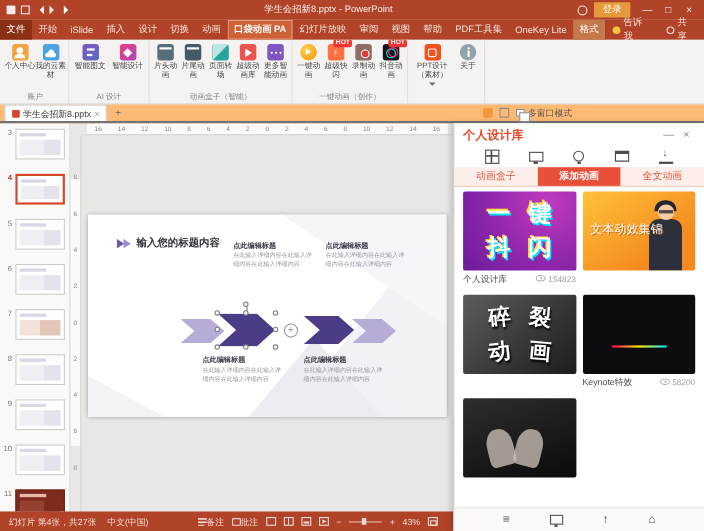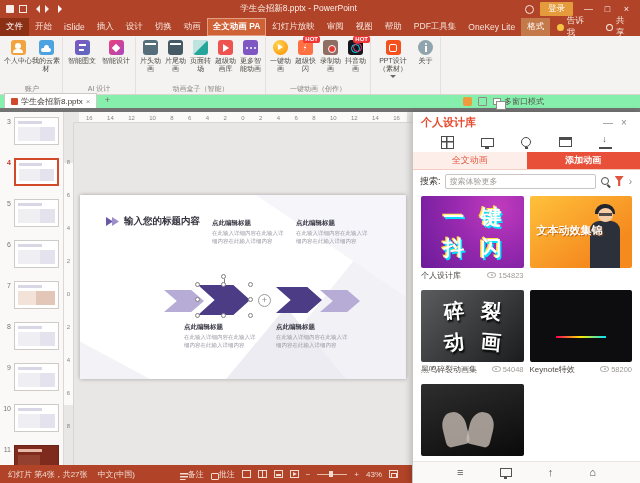--- a/index.html
+++ b/index.html
@@ -71,27 +71,27 @@
   .bi-dy::after { content:""; position:absolute; left:5px; top:3px; width:7px; height:7px; border-radius:50%; border:1.5px solid #FF3D71; }
   .bi-ppt { background:#F4511E; }
   .bi-ppt::after { content:""; position:absolute; inset:3.5px; border:1.5px solid #fff; border-radius:2px; }
   .bi-about { background:#90A4AE; border-radius:50%; }
   .bi-about::before { content:""; position:absolute; left:6.5px; top:3px; width:2px; height:2px; background:#fff; border-radius:50%; }
   .bi-about::after { content:""; position:absolute; left:6.5px; top:6px; width:2px; height:6px; background:#fff; }
   .hot { position:absolute; top:-1px; right:-2px; background:#F03535; color:#fff; font-size:6px; line-height:7px; padding:0 2px; border-radius:2px; font-weight:bold; z-index:1; }
   .caret-dn { width:0; height:0; border:3px solid transparent; border-top:3.5px solid #6B6762; margin-top:1px; }
 
   
-  .doctabs { position:absolute; left:0; top:95px; right:0; height:17px; background:#86efac; border-bottom:4px solid #737373; display:flex; align-items:flex-end; z-index:2; }
+  .doctabs { position:absolute; left:0; top:95px; right:0; height:17px; background:#fdba74; border-bottom:2px solid #737373; display:flex; align-items:flex-end; z-index:2; }
   .dtab { height:15px; background:#fff; border:1px solid #CDC9C5; border-bottom:none; display:flex; align-items:center; gap:3px; padding:0 6px; margin-left:4px; }
   .dtab-ic { width:7px; height:7px; background:#D0492B; border-radius:1px; }
   .dtab-name { font-size:8px; color:#3A3733; }
   .dtab-x { color:#9A958F; font-size:8px; }
   .addtab { width:14px; height:14px; margin-left:3px; text-align:center; line-height:13px; color:#6B6762; font-size:9px; }
-  .dt-right { margin-left:auto; display:flex; align-items:center; gap:6px; padding-right:96px; height:100%; }
+  .dt-right { margin-left:auto; display:flex; align-items:center; gap:6px; padding-right:120px; height:100%; }
   .dt-ic1 { width:9px; height:9px; background:#F09A3E; border-radius:2px; }
   .dt-ic2 { width:9px; height:9px; border:1px solid #8F8B86; border-radius:1px; }
   .mw { display:flex; align-items:center; gap:3px; }
   .mw-ic { width:8px; height:7px; border:1px solid #8F8B86; position:relative; background:#fff; }
   .mw-ic::after { content:""; position:absolute; left:2px; top:2px; width:8px; height:7px; border:1px solid #8F8B86; background:#fff; }
   .mw-label { font-size:8px; color:#56524D; }
 
   
   .thumbs { position:absolute; left:0; top:112px; width:64px; bottom:18px; background:#FAF9F8; border-right:1px solid #DAD7D4; padding-top:5px; overflow:hidden; z-index:1; }
   .trow { display:flex; gap:3px; padding:0 4px 0 2px; margin-bottom:13px; height:28px; }
@@ -180,21 +180,21 @@
   .cviews { font-size:7.5px; color:#9E9A96; }
   .cgrid { position:absolute; inset:5px 14px; display:grid; grid-template-columns:1fr 1fr; place-items:center; }
   .cgrid span { font-size:21px; font-weight:bold; color:#fff; line-height:1; }
   .art-magenta { background:radial-gradient(circle at 75% 15%,#C13BBE 0%,#9729AE 45%,#6A1B9A 100%); }
   .art-magenta .cgrid span { text-shadow:1.5px 1.5px 0 #00E5FF, -1.5px -1.5px 0 #FFE43F; }
   .art-dark1 { background:linear-gradient(135deg,#5A5C5E,#1B1C1E); }
   .art-dark1 .cgrid span { font-size:20px; text-shadow:1px 2px 2px #000; }
   .art-dark1 .cgrid span:nth-child(odd) { transform:rotate(-6deg); }
   .art-dark1 .cgrid span:nth-child(even) { transform:rotate(5deg); }
   .art-orange { background:linear-gradient(145deg,#FFC13B 0%,#F58A1F 75%); }
-  .a2-title { position:absolute; left:7px; top:27px; color:#fff; font-weight:bold; font-size:11px; text-shadow:1px 1px 0 rgba(170,75,0,.7); }
+  .a2-title { position:absolute; left:7px; top:27px; color:#fff; font-weight:normal; font-size:11px; text-shadow:1px 1px 0 rgba(170,75,0,.7); }
   .p-hair { position:absolute; right:17px; top:8px; width:20px; height:10px; border-radius:9px 9px 0 0; background:#23252E; }
   .p-head { position:absolute; right:19px; top:12px; width:15px; height:14px; border-radius:50%; background:#F8CDA5; }
   .p-glass { position:absolute; right:20px; top:17px; width:13px; height:3px; background:rgba(40,40,50,.8); }
   .p-body { position:absolute; right:12px; top:25px; width:30px; height:47px; border-radius:9px 9px 0 0; background:#2B303B; }
   .art-dark2 { background:#0D0D10; }
   .kn { position:absolute; left:0; right:0; top:28px; text-align:center; color:#fff; font-weight:bold; font-size:12.5px; letter-spacing:1px; text-shadow:1px 0 0 #F50057, -1px 0 0 #00E5FF; }
   .kn-bar { position:absolute; left:26px; right:26px; top:46px; height:2px; background:linear-gradient(90deg,#F50057,#FFEA00,#00E5FF); }
   .art-dark3 { background:linear-gradient(160deg,#2E2E2E,#0A0A0A); }
   .hand { position:absolute; width:24px; height:34px; background:#C6BCB1; opacity:.8; border-radius:45% 45% 18% 18%; }
   .hand.h1 { left:22px; top:28px; transform:rotate(-14deg); }
@@ -202,21 +202,21 @@
   .art-purple { background:linear-gradient(120deg,#3D2B8E 0%,#5E35B1 50%,#3949AB 100%); }
   .gi { position:absolute; left:0; right:0; top:24px; text-align:center; color:#fff; font-weight:bold; font-size:11.5px; letter-spacing:1.5px; }
   .pfoot { height:22px; border-top:1px solid #E8E5E2; background:#FAF9F8; display:flex; align-items:center; justify-content:space-around; padding:0 26px; }
   .fi { color:#55514D; font-size:11px; line-height:1; }
   .fi-mon { width:12px; height:9px; border:1.5px solid #55514D; position:relative; }
   .fi-mon::after { content:""; position:absolute; left:3px; bottom:-3px; width:3px; height:2px; background:#55514D; }
 
   
   .status { position:absolute; left:0; right:0; bottom:0; height:18px; background:#B04328; color:#F2DCD3; display:flex; align-items:center; font-size:8px; padding:0 8px; gap:10px; z-index:2; }
   .st-right { margin-left:auto; margin-right:234px; display:flex; align-items:center; gap:7px; }
-  .st-item { display:flex; align-items:flex-end; gap:0; }
+  .st-item { display:flex; align-items:center; gap:0; }
   .st-bars { width:8px; height:7px; background:linear-gradient(#F2DCD3,#F2DCD3) 0 0/100% 1.5px no-repeat, linear-gradient(#F2DCD3,#F2DCD3) 0 3px/100% 1.5px no-repeat, linear-gradient(#F2DCD3,#F2DCD3) 0 6px/70% 1.5px no-repeat; }
   .st-com { width:8px; height:7px; border:1px solid #F2DCD3; border-radius:1px; }
   .vi { width:9px; height:8px; border:1px solid #F2DCD3; position:relative; }
   .vi2 { background:linear-gradient(90deg,transparent 3px,#F2DCD3 3px 4px,transparent 4px); }
   .vi3::after { content:""; position:absolute; left:1px; right:1px; bottom:1px; height:2px; background:#F2DCD3; }
   .vi4::after { content:""; position:absolute; left:2px; top:1px; width:0; height:0; border:2.5px solid transparent; border-left:4px solid #F2DCD3; }
   .zoomtrack { width:30px; height:1px; background:#E4BBAA; position:relative; }
   .zoomknob { position:absolute; left:12px; top:-2.5px; width:4px; height:6px; background:#F2DCD3; }
   .fit { width:9px; height:8px; border:1px solid #F2DCD3; }
   .fit::after { content:""; display:block; margin:1.5px auto 0; width:4px; height:3px; border:1px solid #F2DCD3; }
@@ -245,21 +245,21 @@
 </div>
 
 <div class="tabrow">
   <span class="rtab file">文件</span>
   <span class="rtab">开始</span>
   <span class="rtab">iSlide</span>
   <span class="rtab">插入</span>
   <span class="rtab">设计</span>
   <span class="rtab">切换</span>
   <span class="rtab">动画</span>
-  <span class="rtab active">全文动画 PA</span>
+  <span class="rtab active">口袋动画 PA</span>
   <span class="rtab">幻灯片放映</span>
   <span class="rtab">审阅</span>
   <span class="rtab">视图</span>
   <span class="rtab">帮助</span>
   <span class="rtab">PDF工具集</span>
   <span class="rtab">OneKey Lite</span>
   <span class="rtab ctx">格式</span>
   <span class="tellme">
     <span class="bulb"></span>
     <span>告诉我</span>
@@ -512,29 +512,23 @@
     <span class="pwc">×</span>
   </div>
   <div class="pcats">
     <span class="ci ci-grid"></span>
     <span class="ci ci-mon"></span>
     <span class="ci ci-bulb"></span>
     <span class="ci ci-board"></span>
     <span class="ci ci-tray"></span>
   </div>
   <div class="ptabs">
+    <span class="ptab">动画盒子</span>
+    <span class="ptab sel">添加动画</span>
     <span class="ptab">全文动画</span>
-    <span class="ptab sel">添加动画</span>
-  </div>
-  <div class="psearch">
-    <span class="pslabel">搜索:</span>
-    <input class="psin" placeholder="搜索体验更多" style="">
-    <span class="mag"></span>
-    <span class="funnel"></span>
-    <span class="pchev">›</span>
   </div>
   <div class="pbody">
     <div class="card">
       <div class="cart art-magenta">
         <div class="cgrid">
           <span>一</span>
             <span>键</span>
             <span>抖</span>
             <span>闪</span>
         </div>
@@ -555,25 +549,20 @@
       </div>
     </div>
     <div class="card">
       <div class="cart art-dark1">
         <div class="cgrid">
           <span>碎</span>
             <span>裂</span>
             <span>动</span>
             <span>画</span>
         </div>
-      </div>
-      <div class="ccap">
-        <span class="cname">黑鸣碎裂动画集</span>
-        <span class="ceye"></span>
-        <span class="cviews">54048</span>
       </div>
     </div>
     <div class="card">
       <div class="cart art-dark2">
         <span class="kn-bar"></span>
       </div>
       <div class="ccap">
         <span class="cname">Keynote特效</span>
         <span class="ceye"></span>
         <span class="cviews">58200</span>

